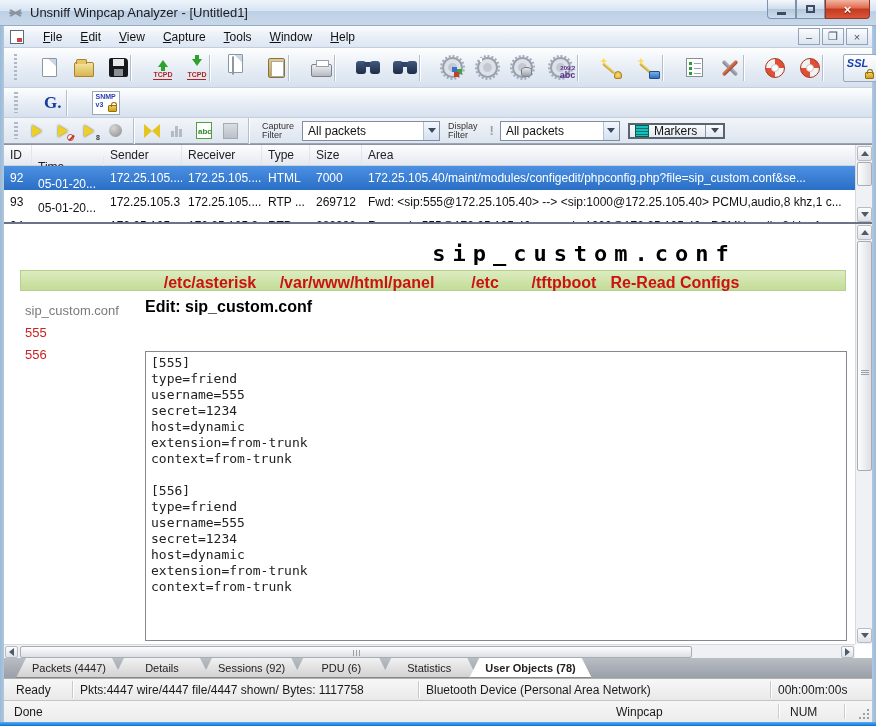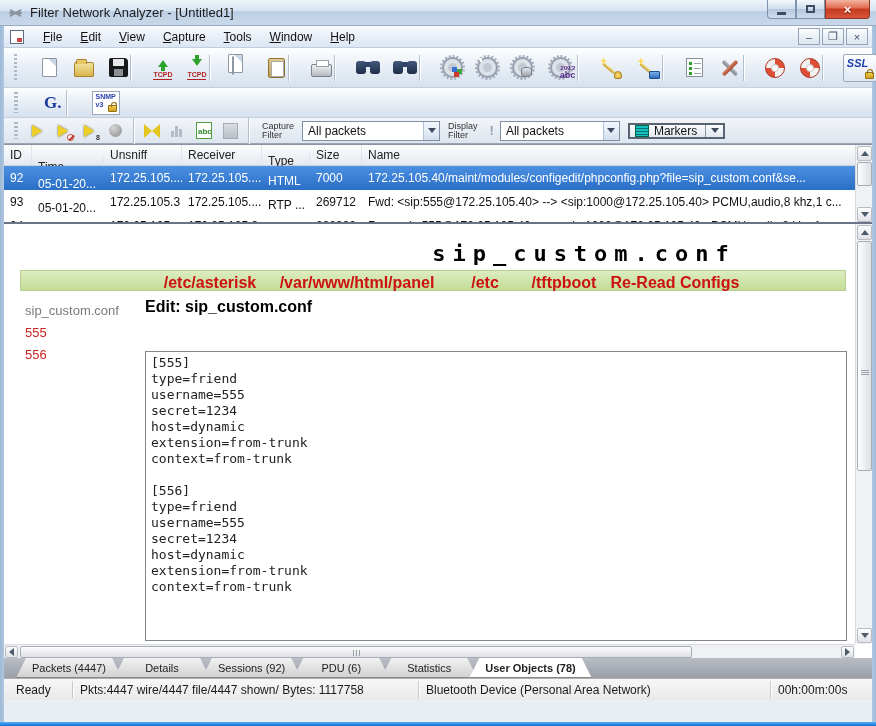--- a/index.html
+++ b/index.html
@@ -125,21 +125,21 @@
   .combo2 { width:120px; }
   .markers { height:16px; border:2px solid #5a6372; background:linear-gradient(#fafbfc,#e2e8f0); display:flex; align-items:center; margin-left:8px; }
   .mk-icon { width:14px; height:12px; margin:0 5px; background:repeating-linear-gradient(180deg,#17c0c0 0 2px,#0a7070 2px 3px); border:1px solid #064; }
   .mk-label { font-size:12px; color:#111; padding-right:8px; }
   .mk-drop { width:18px; height:100%; border-left:1px solid #8a94a2; display:flex; align-items:center; justify-content:center; }
 
   
   .packet-pane { position:absolute; top:118px; left:0; width:868px; height:78px; background:#fff; overflow:hidden; border-top:1px solid #8a94a2; }
   .plist-header { position:absolute; top:0; left:0; width:851px; height:21px; background:linear-gradient(#fdfdfe,#eef1f6 60%,#e4e9f0); border-bottom:1px solid #cdd3db; display:flex; font-size:12px; color:#222; }
   .ph-cell { padding:3px 0 0 6px; border-right:1px solid #e2e6ec; height:100%; }
-  .c-id{width:28px;} .c-time{width:72px;margin-top:12px;} .c-sender{width:78px;} .c-recv{width:80px;} .c-type{width:48px;margin-top:6px;} .c-size{width:52px;} .c-name{flex:1; border-right:none;}
+  .c-id{width:28px;} .c-time{width:72px;margin-top:12px;} .c-sender{width:78px;} .c-recv{width:80px;} .c-type{width:48px;} .c-size{width:52px;} .c-name{flex:1; border-right:none;}
   .prow { position:absolute; left:0; width:851px; height:24px; display:flex; font-size:12px; color:#111; align-items:center; }
   .prow .ph-cell { border-right:none; padding-top:0; display:flex; align-items:center; overflow:hidden; white-space:nowrap; }
   .row92 { top:21px; background:linear-gradient(#4b90e2,#2a6fc6); color:#fff; }
   .row93 { top:45px; }
   .row94 { top:69px; }
   .pl-vscroll { position:absolute; right:0; top:0; width:17px; height:78px; background:#f0f1f4; border-left:1px solid #d8dadd; }
 
   
   .sb-btn { position:absolute; width:15px; height:15px; left:1px; background:linear-gradient(#fdfdfd,#dfe2e7); border:1px solid #b8bcc2; border-radius:2px; display:flex; align-items:center; justify-content:center; }
   .t-up { width:0;height:0;border-left:4px solid transparent;border-right:4px solid transparent;border-bottom:5px solid #4d5a6b; }
@@ -193,21 +193,21 @@
 <body>
 
 <div id="win">
 
   <div class="titlebar">
     <span class="app-icon">
         <i></i>
         <i></i>
         <i></i>
       </span>
-    <span class="title-text">Filter Network Analyzer - [Untitled1]</span>
+    <span class="title-text">Unsniff Winpcap Analyzer - [Untitled1]</span>
     <div class="win-controls">
       <div class="wbtn minb">
           <span class="g-min"></span>
         </div>
       <div class="wbtn">
           <span class="g-max"></span>
         </div>
       <div class="wbtn closeb">×</div>
     </div>
   </div>
@@ -415,25 +415,25 @@
         <span class="mk-drop">
             <span class="tri-dn"></span>
           </span>
       </div>
     </div>
 
     <div class="packet-pane">
       <div class="plist-header">
         <span class="ph-cell c-id">ID</span>
         <span class="ph-cell c-time">Time</span>
-        <span class="ph-cell c-sender">Unsniff</span>
+        <span class="ph-cell c-sender">Sender</span>
         <span class="ph-cell c-recv">Receiver</span>
         <span class="ph-cell c-type">Type</span>
         <span class="ph-cell c-size">Size</span>
-        <span class="ph-cell c-name">Name</span>
+        <span class="ph-cell c-name">Area</span>
       </div>
       <div class="prow row92">
         <span class="ph-cell c-id">92</span>
         <span class="ph-cell c-time">05-01-20...</span>
         <span class="ph-cell c-sender">172.25.105....</span>
         <span class="ph-cell c-recv">172.25.105....</span>
         <span class="ph-cell c-type">HTML</span>
         <span class="ph-cell c-size">7000</span>
         <span class="ph-cell c-name">172.25.105.40/maint/modules/configedit/phpconfig.php?file=sip_custom.conf&amp;se...</span>
       </div>
@@ -533,15 +533,23 @@
     <div class="status1">
       <span class="s1-ready">Ready</span>
       <span class="sep" style="left:68px;"></span>
       <span class="s1-pkts">Pkts:4447 wire/4447 file/4447 shown/ Bytes: 1117758</span>
       <span class="sep" style="left:414px;"></span>
       <span class="s1-dev">Bluetooth Device (Personal Area Network)</span>
       <span class="sep" style="left:766px;"></span>
       <span class="s1-time">00h:00m:00s</span>
     </div>
 
+    <div class="status2">
+      <span class="s2-done">Done</span>
+      <span class="s2-winpcap">Winpcap</span>
+      <span class="sep" style="left:774px;"></span>
+      <span class="s2-num">NUM</span>
+      <span class="sep" style="left:840px;"></span>
+      <span class="size-grip"></span>
+    </div>
 
   </div>
 </div>
 
 </body></html>

